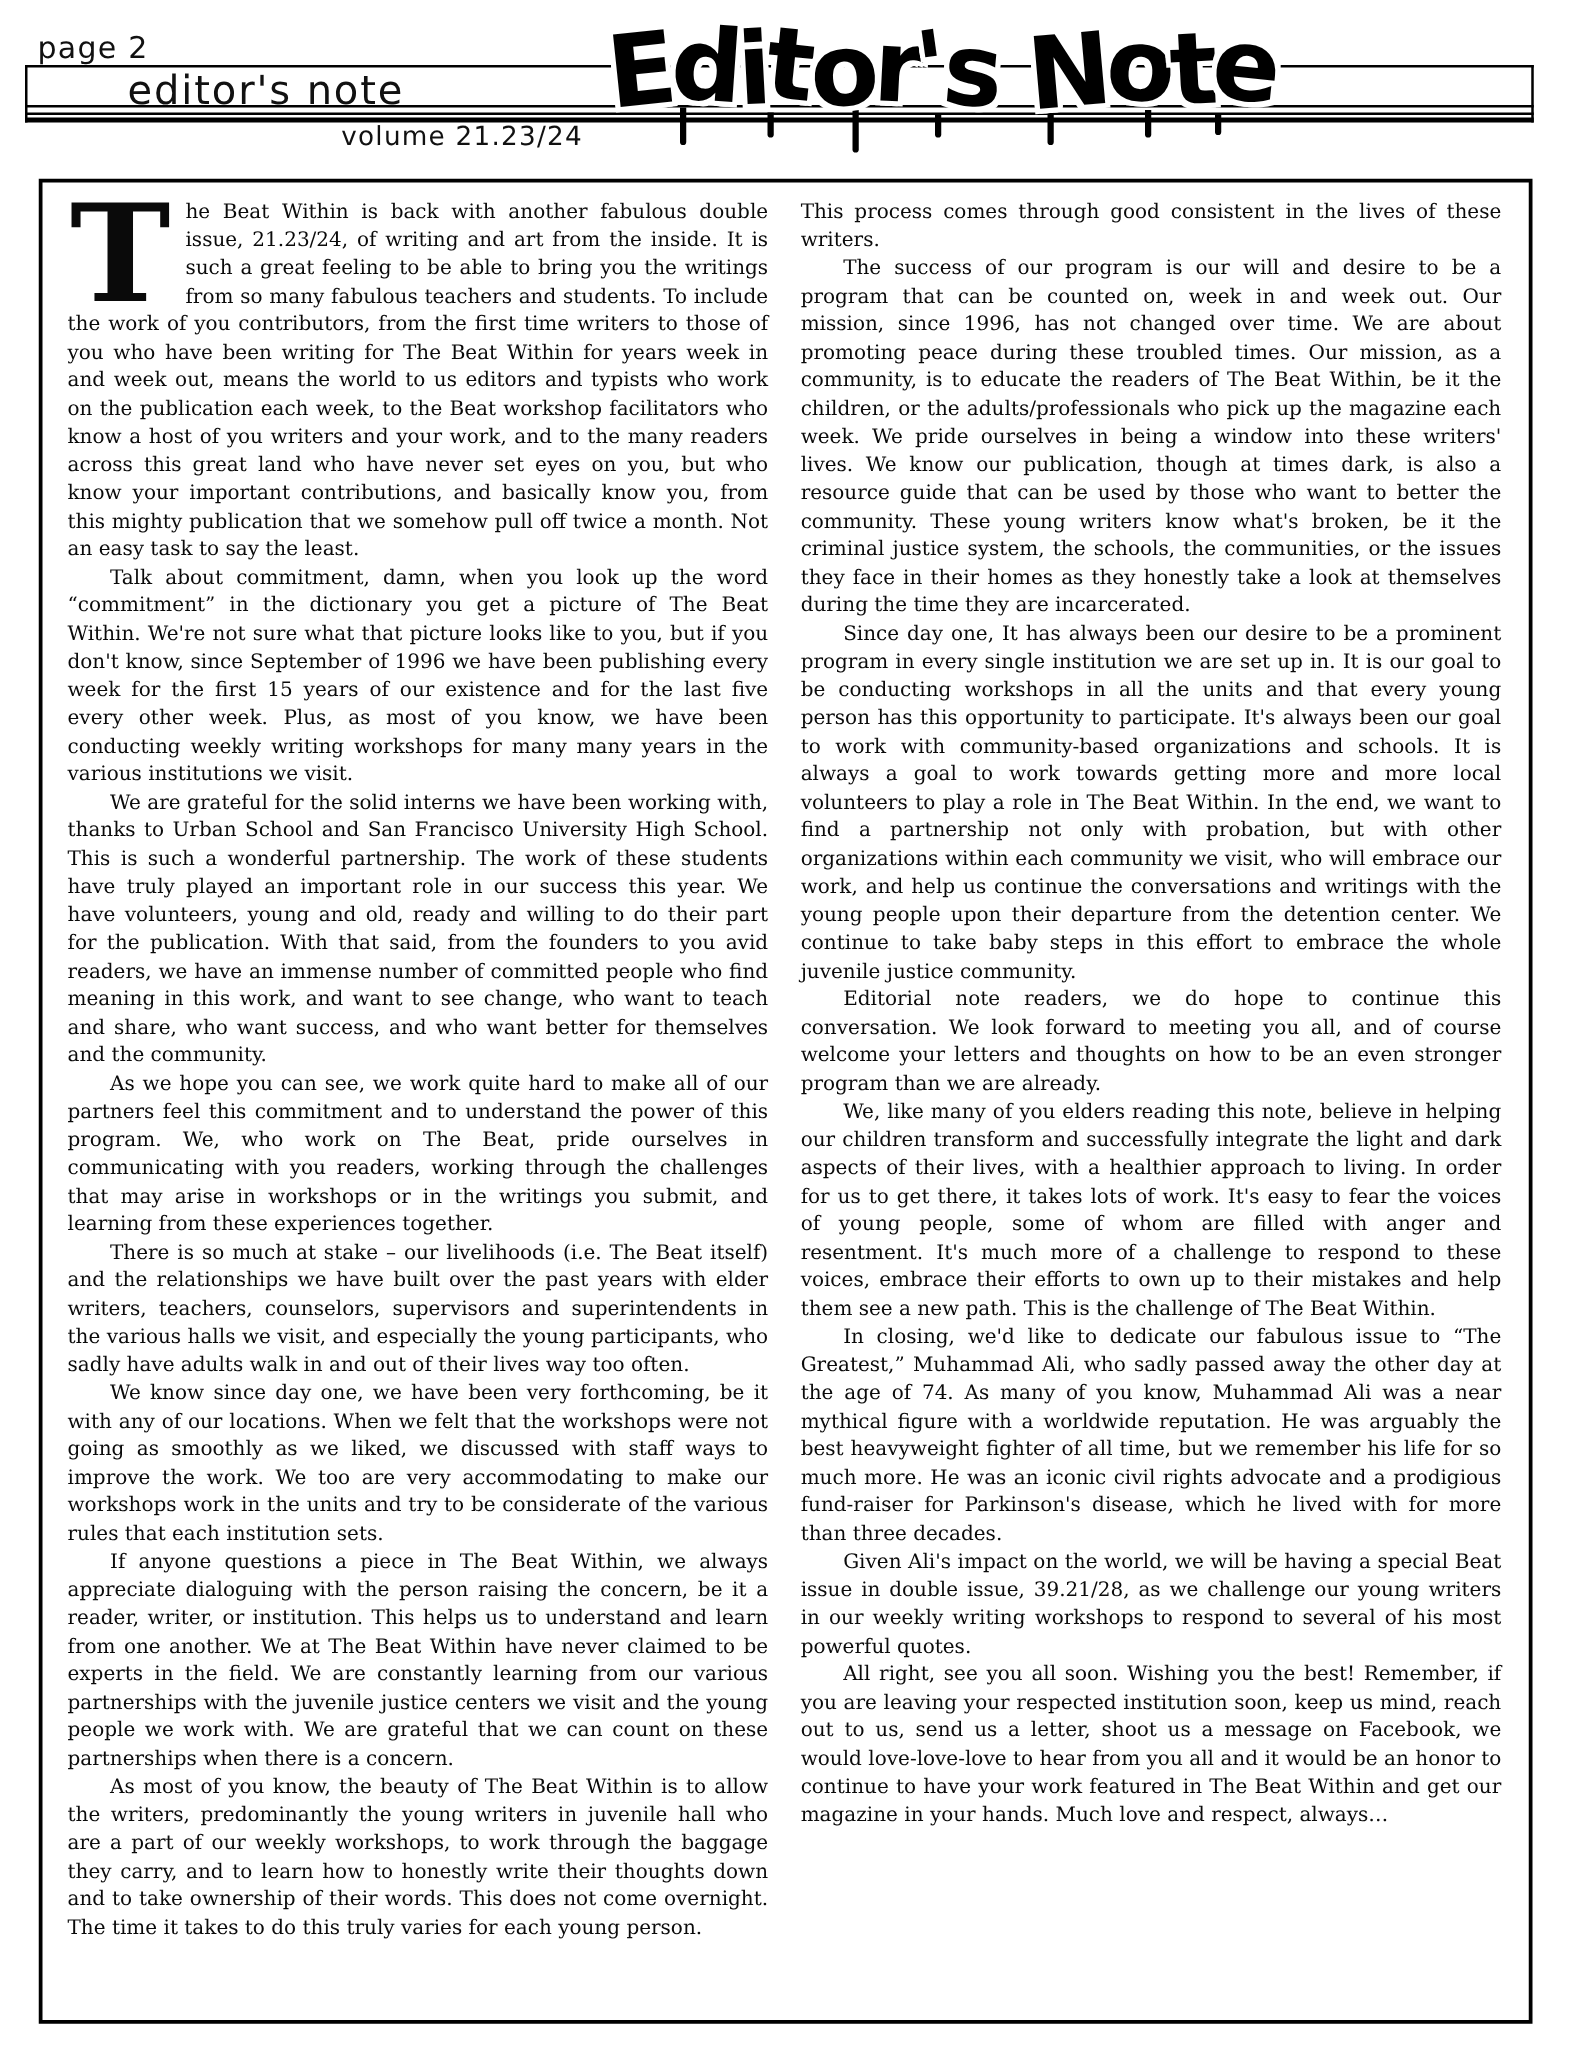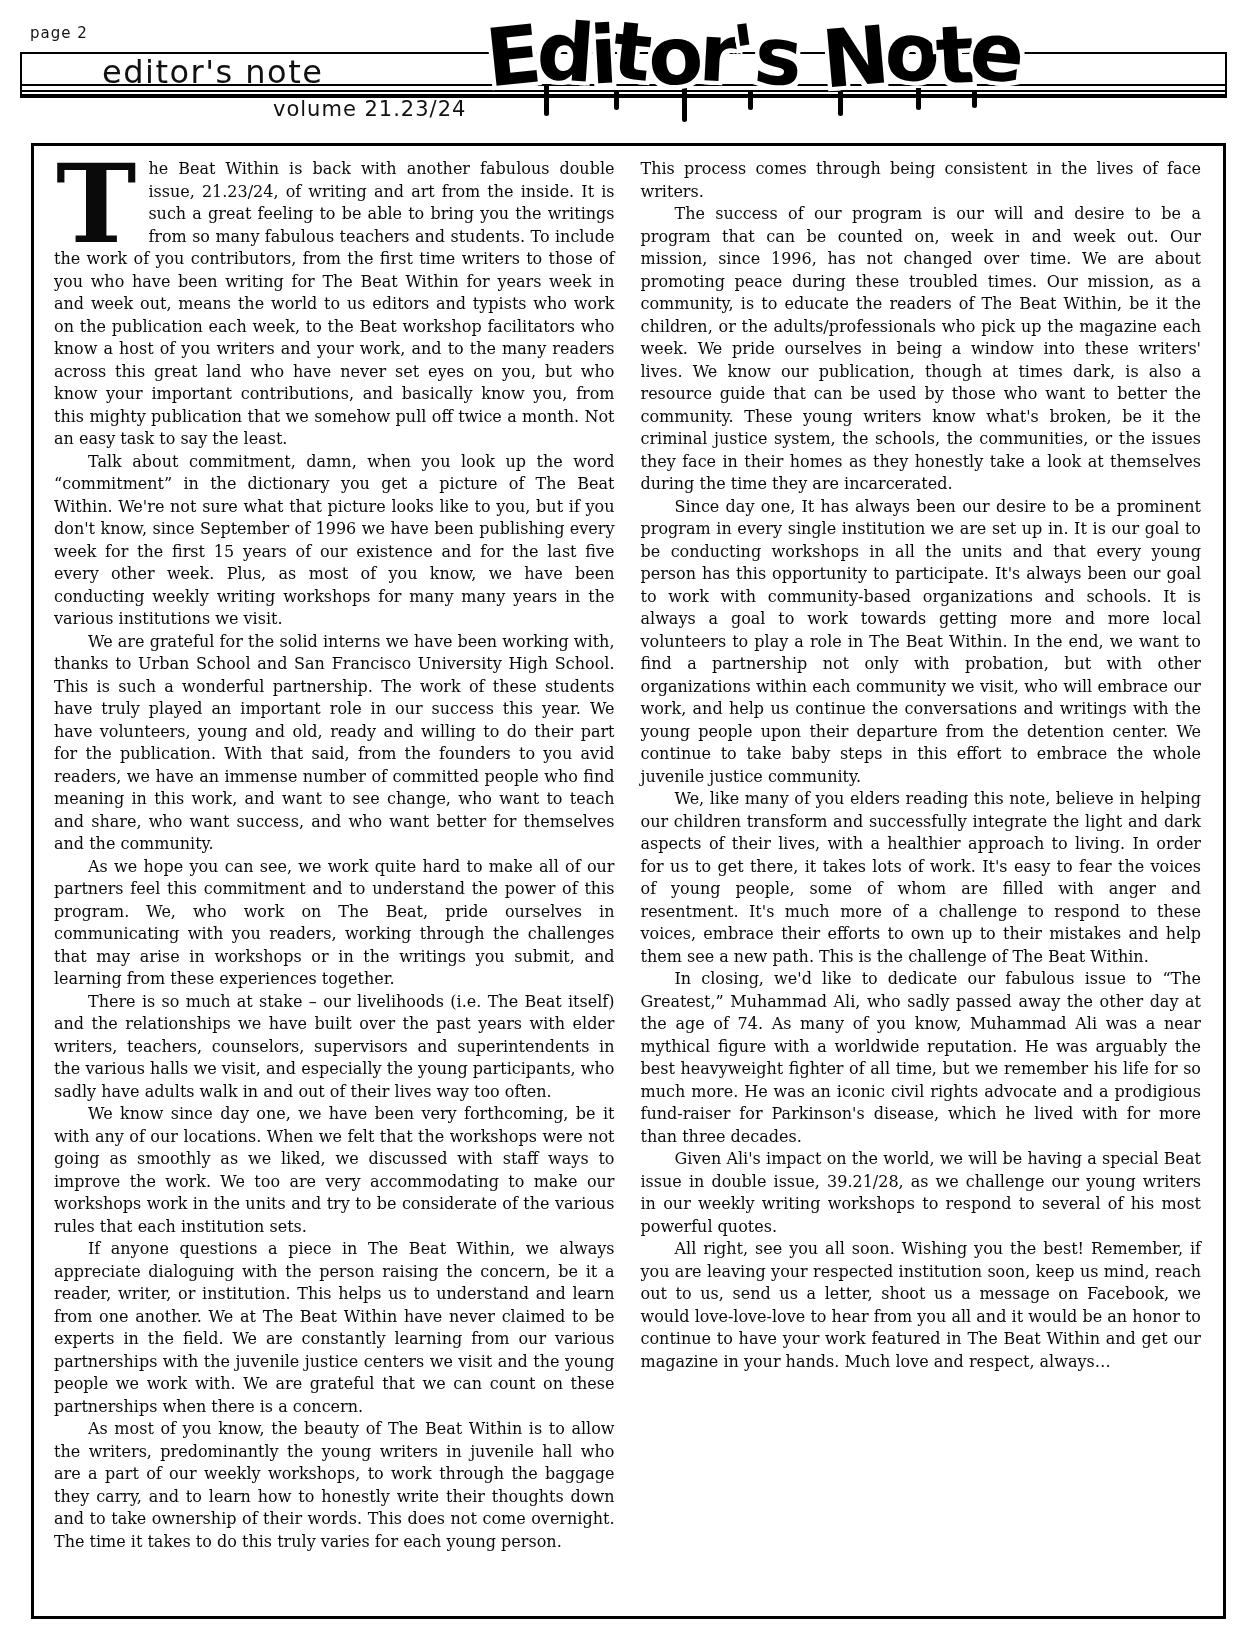--- a/index.html
+++ b/index.html
@@ -5,21 +5,21 @@
   html,body{margin:0;padding:0;background:#e8e8e8;}
   .sheet{
     position:relative;width:1257px;height:1650px;margin:0 auto;
     background:#ffffff;overflow:hidden;color:#0a0a0a;
   }
 
   
   .masthead{position:absolute;left:0;top:0;width:1257px;height:143px;}
   .page-num{
     position:absolute;left:30px;top:24px;
-    font-family:"DejaVu Sans",sans-serif;font-size:15px;letter-spacing:1px;color:#111;
+    font-family:"DejaVu Sans",sans-serif;font-size:24px;letter-spacing:1px;color:#111;
   }
   .hrule{position:absolute;background:#000;}
   .rule-top{left:20px;top:52px;width:1207px;height:2px;}
   .rule-bandbottom{left:20px;top:84px;width:1207px;height:2px;}
   .rule-thin1{left:20px;top:90px;width:1207px;height:2px;}
   .rule-thick{left:20px;top:94px;width:1207px;height:4px;}
   .vrule{position:absolute;background:#000;width:2px;}
   .v-left{left:20px;top:52px;height:46px;}
   .v-right{left:1225px;top:52px;height:46px;}
   .section-label{
@@ -108,23 +108,24 @@
         <p><span class="dropcap">T</span>he Beat Within is back with another fabulous double issue, 21.23/24, of writing and art from the inside.  It is such a great feeling to be able to bring you the writings from so many fabulous teachers and students. To include the work of you contributors, from the first time writers to those of you who have been writing for The Beat Within for years week in and week out, means the world to us editors and typists who work on the publication each week, to the Beat workshop facilitators who know a host of you writers and your work, and to the many readers across this great land who have never set eyes on you, but who know your important contributions, and basically know you, from this mighty publication that we somehow pull off twice a month. Not an easy task to say the least.</p>
         <p>Talk about commitment, damn, when you look up the word “commitment” in the dictionary you get a picture of The Beat Within. We're not sure what that picture looks like to you, but if you don't know, since September of 1996 we have been publishing every week for the first 15 years of our existence and for the last five every other week. Plus, as most of you know, we have been conducting weekly writing workshops for many many years in the various institutions we visit.</p>
         <p>We are grateful for the solid interns we have been working with, thanks to Urban School and San Francisco University High School. This is such a wonderful partnership. The work of these students have truly played an important role in our success this year. We have volunteers, young and old, ready and willing to do their part for the publication. With that said, from the founders to you avid readers, we have an immense number of committed people who find meaning in this work, and want to see change, who want to teach and share, who want success, and who want better for themselves and the community.</p>
         <p>As we hope you can see, we work quite hard to make all of our partners feel this commitment and to understand the power of this program. We, who work on The Beat, pride ourselves in communicating with you readers, working through the challenges that may arise in workshops or in the writings you submit, and learning from these experiences together.</p>
         <p>There is so much at stake – our livelihoods (i.e. The Beat itself) and the relationships we have built over the past years with elder writers, teachers, counselors, supervisors and superintendents in the various halls we visit, and especially the young participants, who sadly have adults walk in and out of their lives way too often.</p>
         <p>We know since day one, we have been very forthcoming, be it with any of our locations. When we felt that the workshops were not going as smoothly as we liked, we discussed with staff ways to improve the work. We too are very accommodating to make our workshops work in the units and try to be considerate of the various rules that each institution sets.</p>
         <p>If anyone questions a piece in The Beat Within, we always appreciate dialoguing with the person raising the concern, be it a reader, writer, or institution. This helps us to understand and learn from one another.  We at The Beat Within have never claimed to be experts in the field. We are constantly learning from our various partnerships with the juvenile justice centers we visit and the young people we work with.  We are grateful that we can count on these partnerships when there is a concern.</p>
         <p>As most of you know, the beauty of The Beat Within is to allow the writers, predominantly the young writers in juvenile hall who are a part of our weekly workshops, to work through the baggage they carry, and to learn how to honestly write their thoughts down and to take ownership of their words. This does not come overnight. The time it takes to do this truly varies for each young person.</p>
       </div>
     <div class="col" id="col-right">
-        <p>This process comes through being consistent in the lives of face writers.</p>
+        <p>This process comes through good consistent in the lives of these writers.</p>
         <p>The success of our program is our will and desire to be a program that can be counted on, week in and week out. Our mission, since 1996, has not changed over time. We are about promoting peace during these troubled times. Our mission, as a community, is to educate the readers of The Beat Within, be it the children, or the adults/professionals who pick up the magazine each week. We pride ourselves in being a window into these writers' lives. We know our publication, though at times dark, is also a resource guide that can be used by those who want to better the community. These young writers know what's broken, be it the criminal justice system, the schools, the communities, or the issues they face in their homes as they honestly take a look at themselves during the time they are incarcerated.</p>
         <p>Since day one, It has always been our desire to be a prominent program in every single institution we are set up in. It is our goal to be conducting workshops in all the units and that every young person has this opportunity to participate. It's always been our goal to work with community-based organizations and schools. It is always a goal to work towards getting more and more local volunteers to play a role in The Beat Within. In the end, we want to find a partnership not only with probation, but with other organizations within each community we visit, who will embrace our work, and help us continue the conversations and writings with the young people upon their departure from the detention center. We continue to take baby steps in this effort to embrace the whole juvenile justice community.</p>
+        <p>Editorial note readers, we do hope to continue this conversation. We look forward to meeting you all, and of course welcome your letters and thoughts on how to be an even stronger program than we are already.</p>
         <p>We, like many of you elders reading this note, believe in helping our children transform and successfully integrate the light and dark aspects of their lives, with a healthier approach to living.  In order for us to get there, it takes lots of work. It's easy to fear the voices of young people, some of whom are filled with anger and resentment. It's much more of a challenge to respond to these voices, embrace their efforts to own up to their mistakes and help them see a new path. This is the challenge of The Beat Within.</p>
         <p>In closing, we'd like to dedicate our fabulous issue to “The Greatest,” Muhammad Ali, who sadly passed away the other day at the age of 74.  As many of you know, Muhammad Ali was a near mythical figure with a worldwide reputation. He was arguably the best heavyweight fighter of all time, but we remember his life for so much more. He was an iconic civil rights advocate and a prodigious fund-raiser for Parkinson's disease, which he lived with for more than three decades.</p>
         <p>Given Ali's impact on the world, we will be having a special Beat issue in double issue, 39.21/28, as we challenge our young writers in our weekly writing workshops to respond to several of his most powerful quotes.</p>
         <p>All right, see you all soon. Wishing you the best! Remember, if you are leaving your respected institution soon, keep us mind, reach out to us, send us a letter, shoot us a message on Facebook, we would love-love-love to hear from you all and it would be an honor to continue to have your work featured in The Beat Within and get our magazine in your hands.  Much love and respect, always…</p>
       </div>
   </main>
 
 </div>
 
 </body></html>

